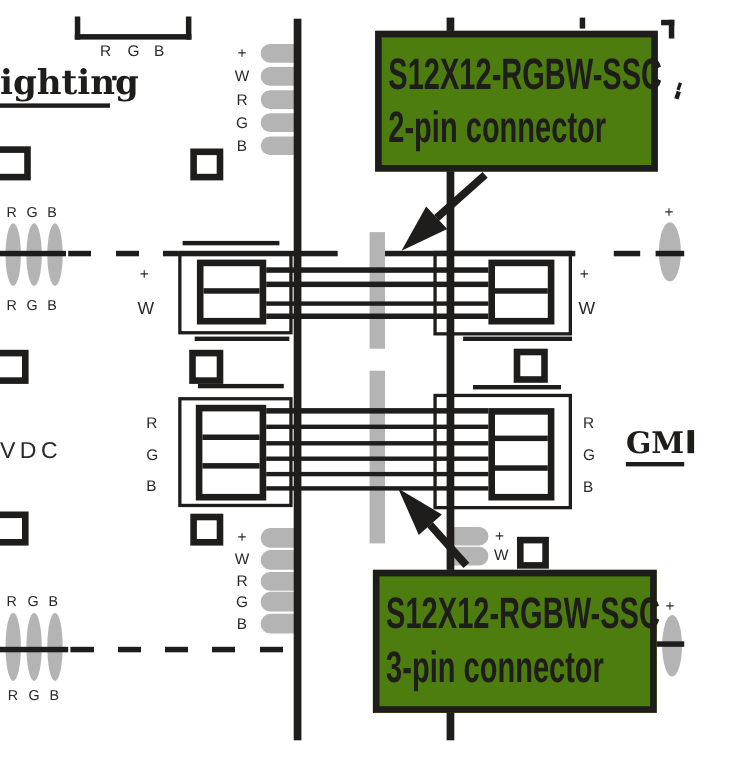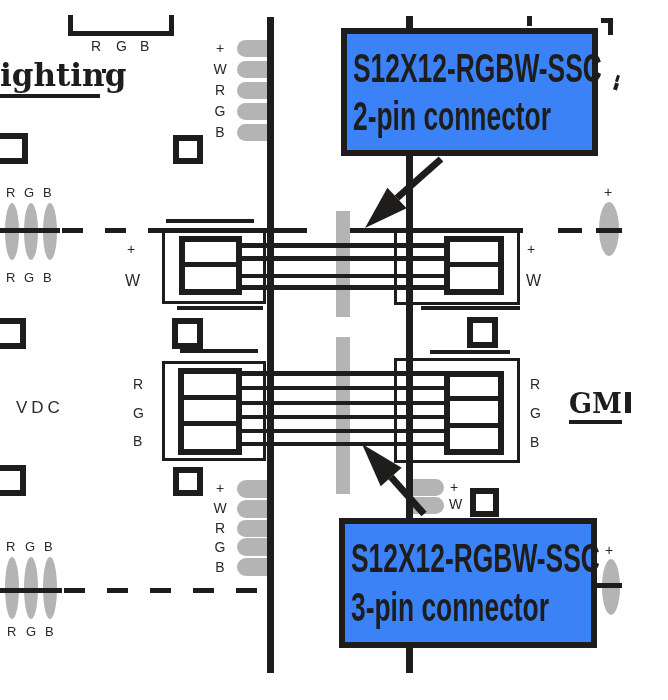--- a/index.html
+++ b/index.html
@@ -12,21 +12,21 @@
   .lblc{width:16px;text-align:center}
   .sq{position:absolute;background:#fff;border:6px solid #1f1d1b}
   .outer{position:absolute;border:3px solid #1f1d1b}
   .inner{position:absolute;background:#fff;border:6px solid #1f1d1b}
   .pad{position:absolute;background:#b5b4b4}
   .oval{border-radius:50%}
   .capL{border-radius:9px 0 0 9px}
   .capR{border-radius:0 9px 9px 0}
   .dashes{position:absolute;height:5px;
           background:repeating-linear-gradient(90deg,#1f1d1b 0 21px,transparent 21px 43px)}
-  .callout{position:absolute;background:#3b82f6;border:6px solid #1f1d1b;z-index:60}
+  .callout{position:absolute;background:#4d7c0f;border:6px solid #1f1d1b;z-index:60}
   .cline{position:absolute;left:6px;font-size:40px;font-weight:bold;line-height:1;
          transform:scaleX(.66);transform-origin:0 0;white-space:nowrap;color:#1f1d1b}
   .logo{position:absolute;font-family:"DejaVu Serif",serif;font-weight:bold;color:#1f1d1b;
         line-height:1;border-bottom:4px solid #1f1d1b;padding-bottom:3px;white-space:nowrap}
   svg.arrows{position:absolute;left:0;top:0;z-index:70;pointer-events:none}
   .mark{position:absolute;background:#1f1d1b;transform:rotate(18deg)}
 </style>
 </head>
 <body>
 
@@ -165,21 +165,21 @@
   <div class="lbl" style="left:125px;top:273px;font-size:16px">W</div>
   <div class="lbl" style="left:527px;top:242px">+</div>
   <div class="lbl" style="left:526px;top:273px;font-size:16px">W</div>
   <div class="lbl" style="left:133px;top:377px">R</div>
   <div class="lbl" style="left:133px;top:406px">G</div>
   <div class="lbl" style="left:133px;top:434px">B</div>
   <div class="lbl" style="left:530px;top:377px">R</div>
   <div class="lbl" style="left:530px;top:406px">G</div>
   <div class="lbl" style="left:530px;top:435px">B</div>
 
-  <div class="lbl" style="left:16px;top:399px;font-size:17px;letter-spacing:4px">VDC</div>
+  <div class="lbl" style="left:0;top:399px;font-size:21px;letter-spacing:4px">VDC</div>
 
   <div class="logo" style="left:0;top:60px;font-size:31px;width:100px">ighting</div>
   <div class="a ink" style="left:102px;top:69px;width:4px;height:4px"></div>
   <div class="logo" style="left:569px;top:390px;font-size:27px;width:53px">
     <span>GM</span><span style="display:inline-block;width:6px;height:21px;background:#1f1d1b;margin-left:3px"></span>
   </div>
 
   <div class="mark" style="left:616px;top:75px;width:3px;height:7px"></div>
   <div class="mark" style="left:614px;top:83px;width:4px;height:7px"></div>
 

